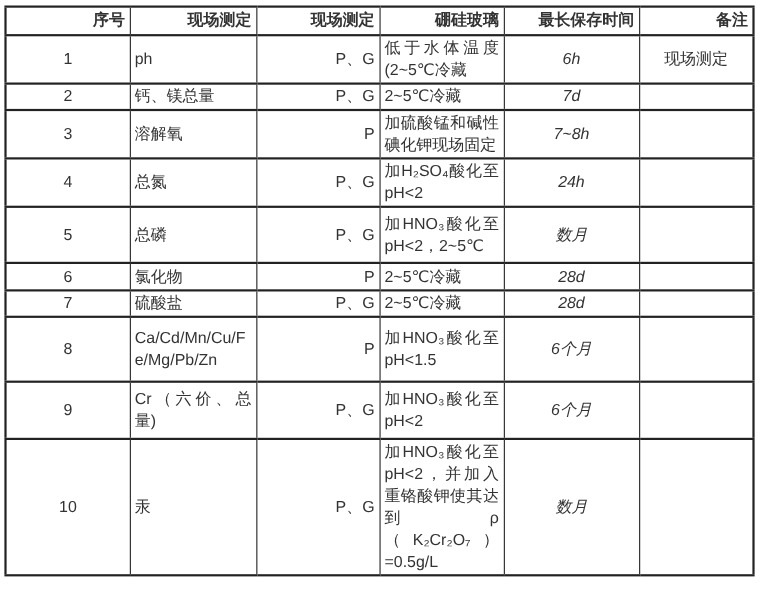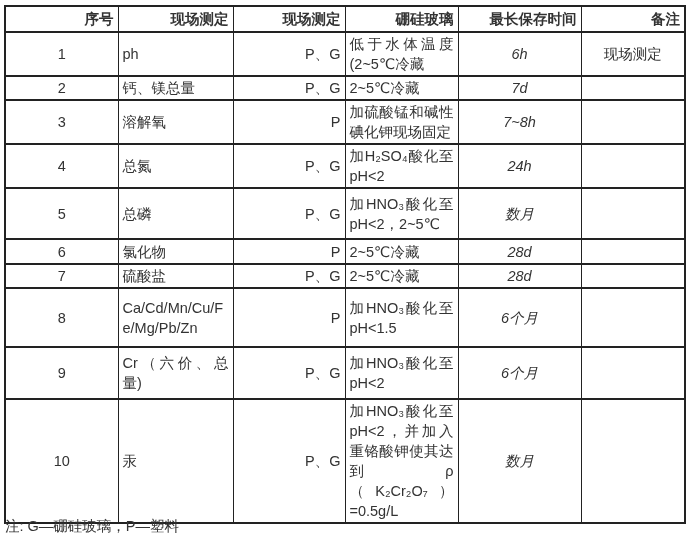--- a/index.html
+++ b/index.html
@@ -173,14 +173,13 @@
         <td class="c-no">10</td>
         <td class="c-item">汞</td>
         <td class="c-cont">P、G</td>
         <td class="c-method">加HNO₃酸化至pH&lt;2，并加入重铬酸钾使其达到ρ（K₂Cr₂O₇）=0.5g/L</td>
         <td class="c-time">数月</td>
         <td class="c-remark"></td>
       </tr>
     </tbody>
   </table>
 
-  <div class="footnote">注: G—硼硅玻璃，P—塑料</div>
 </div>
 
 </body></html>

